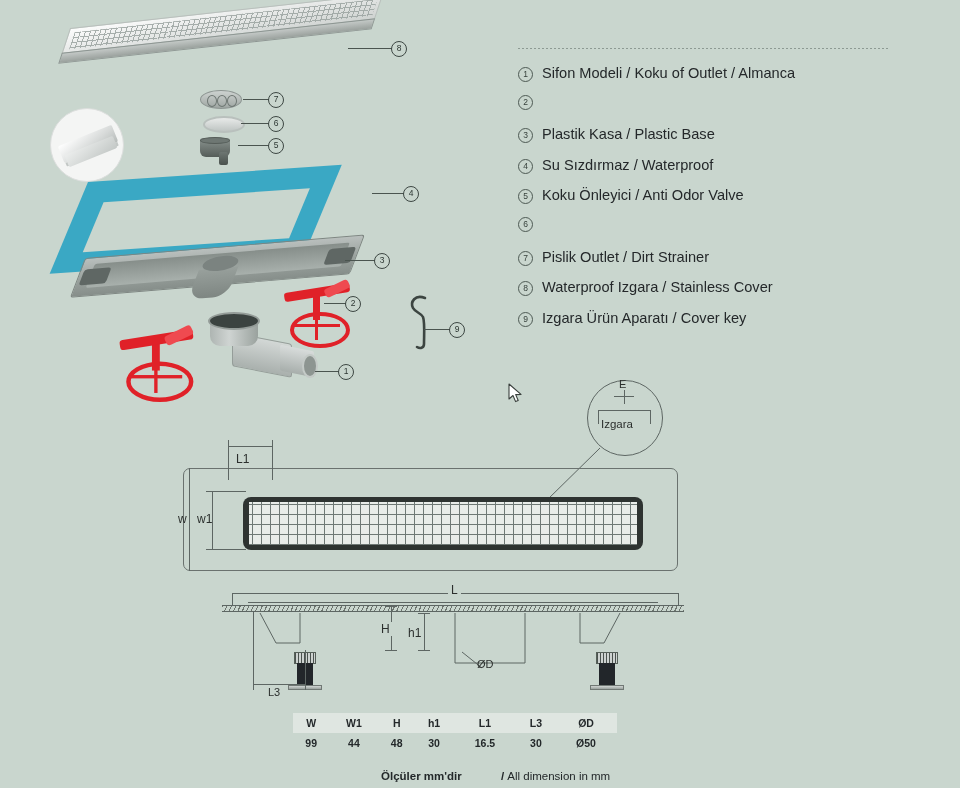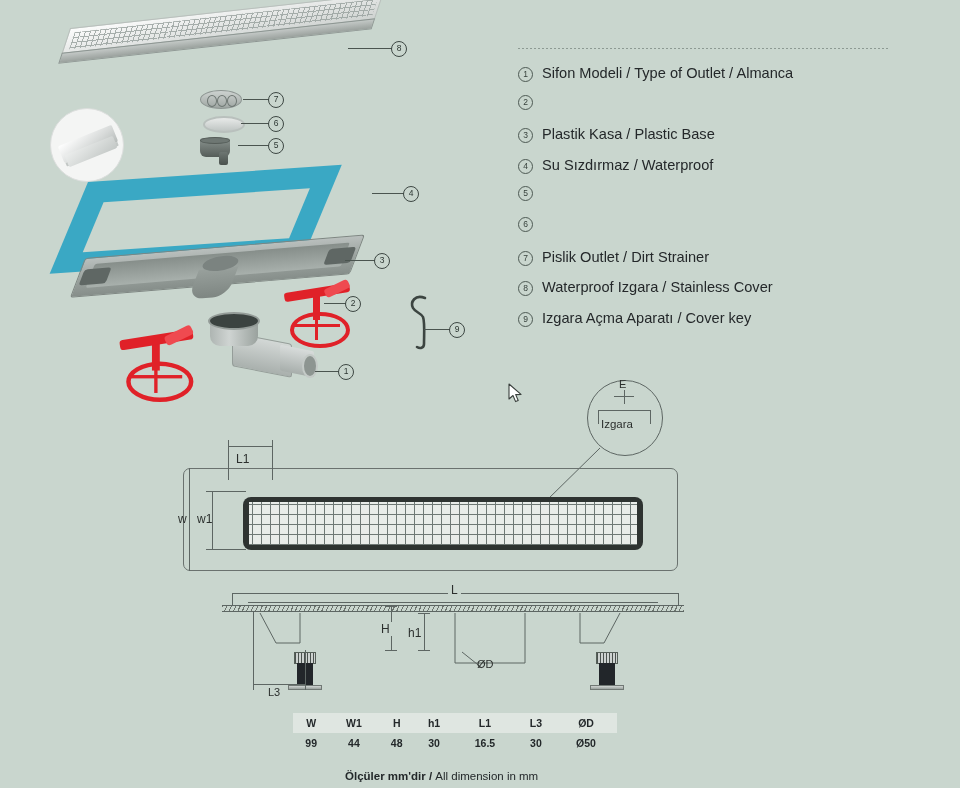--- a/index.html
+++ b/index.html
@@ -281,21 +281,21 @@
     background:#dfe6e1;padding:4px 0;text-align:center;
   }
   .dim-table td{
     font-size:10.5px;font-weight:bold;color:#23282a;
     padding:4px 0;text-align:center;
   }
   .footnote{
     position:absolute;left:345px;top:770px;width:420px;
     font-size:11.5px;color:#23282a;white-space:nowrap;
   }
-  .footnote .b{font-weight:bold;}
+  .footnote .b{font-weight:bold;margin-left:36px;}
 
   
   .cursor{position:absolute;left:508px;top:383px;}
 </style>
 </head>
 <body>
 
 <div class="page">
 
   <div class="exploded">
@@ -466,50 +466,51 @@
     <div class="ln hln" style="left:253px;top:284px;width:52px;"></div>
     <div class="lbl" style="left:268px;top:286px;font-size:11px;">L3</div>
   </div>
 
   <div class="panel">
     <div class="panel-rule"></div>
 
     <ul class="comp-list">
       <li class="comp-item">
         <span class="num-circle">1</span>
-        <span class="comp-text">Sifon Modeli / Type of Outlet / Almanca</span>
+        <span class="comp-text">Sifon Modeli / Koku of Outlet / Almanca</span>
       </li>
       <li class="comp-item">
         <span class="num-circle">2</span>
       </li>
       <li class="comp-item">
         <span class="num-circle">3</span>
         <span class="comp-text">Plastik Kasa / Plastic Base</span>
       </li>
       <li class="comp-item">
         <span class="num-circle">4</span>
         <span class="comp-text">Su Sızdırmaz / Waterproof</span>
       </li>
       <li class="comp-item">
         <span class="num-circle">5</span>
+        <span class="comp-text">Koku Önleyici / Anti Odor Valve</span>
       </li>
       <li class="comp-item">
         <span class="num-circle">6</span>
       </li>
       <li class="comp-item">
         <span class="num-circle">7</span>
         <span class="comp-text">Pislik Outlet / Dirt Strainer</span>
       </li>
       <li class="comp-item">
         <span class="num-circle">8</span>
         <span class="comp-text">Waterproof Izgara / Stainless Cover</span>
       </li>
       <li class="comp-item">
         <span class="num-circle">9</span>
-        <span class="comp-text">Izgara Açma Aparatı / Cover key</span>
+        <span class="comp-text">Izgara Ürün Aparatı / Cover key</span>
       </li>
     </ul>
   </div>
 
   <table class="dim-table">
     <thead>
       <tr>
         <th>W</th>
         <th>W1</th>
         <th>H</th>

